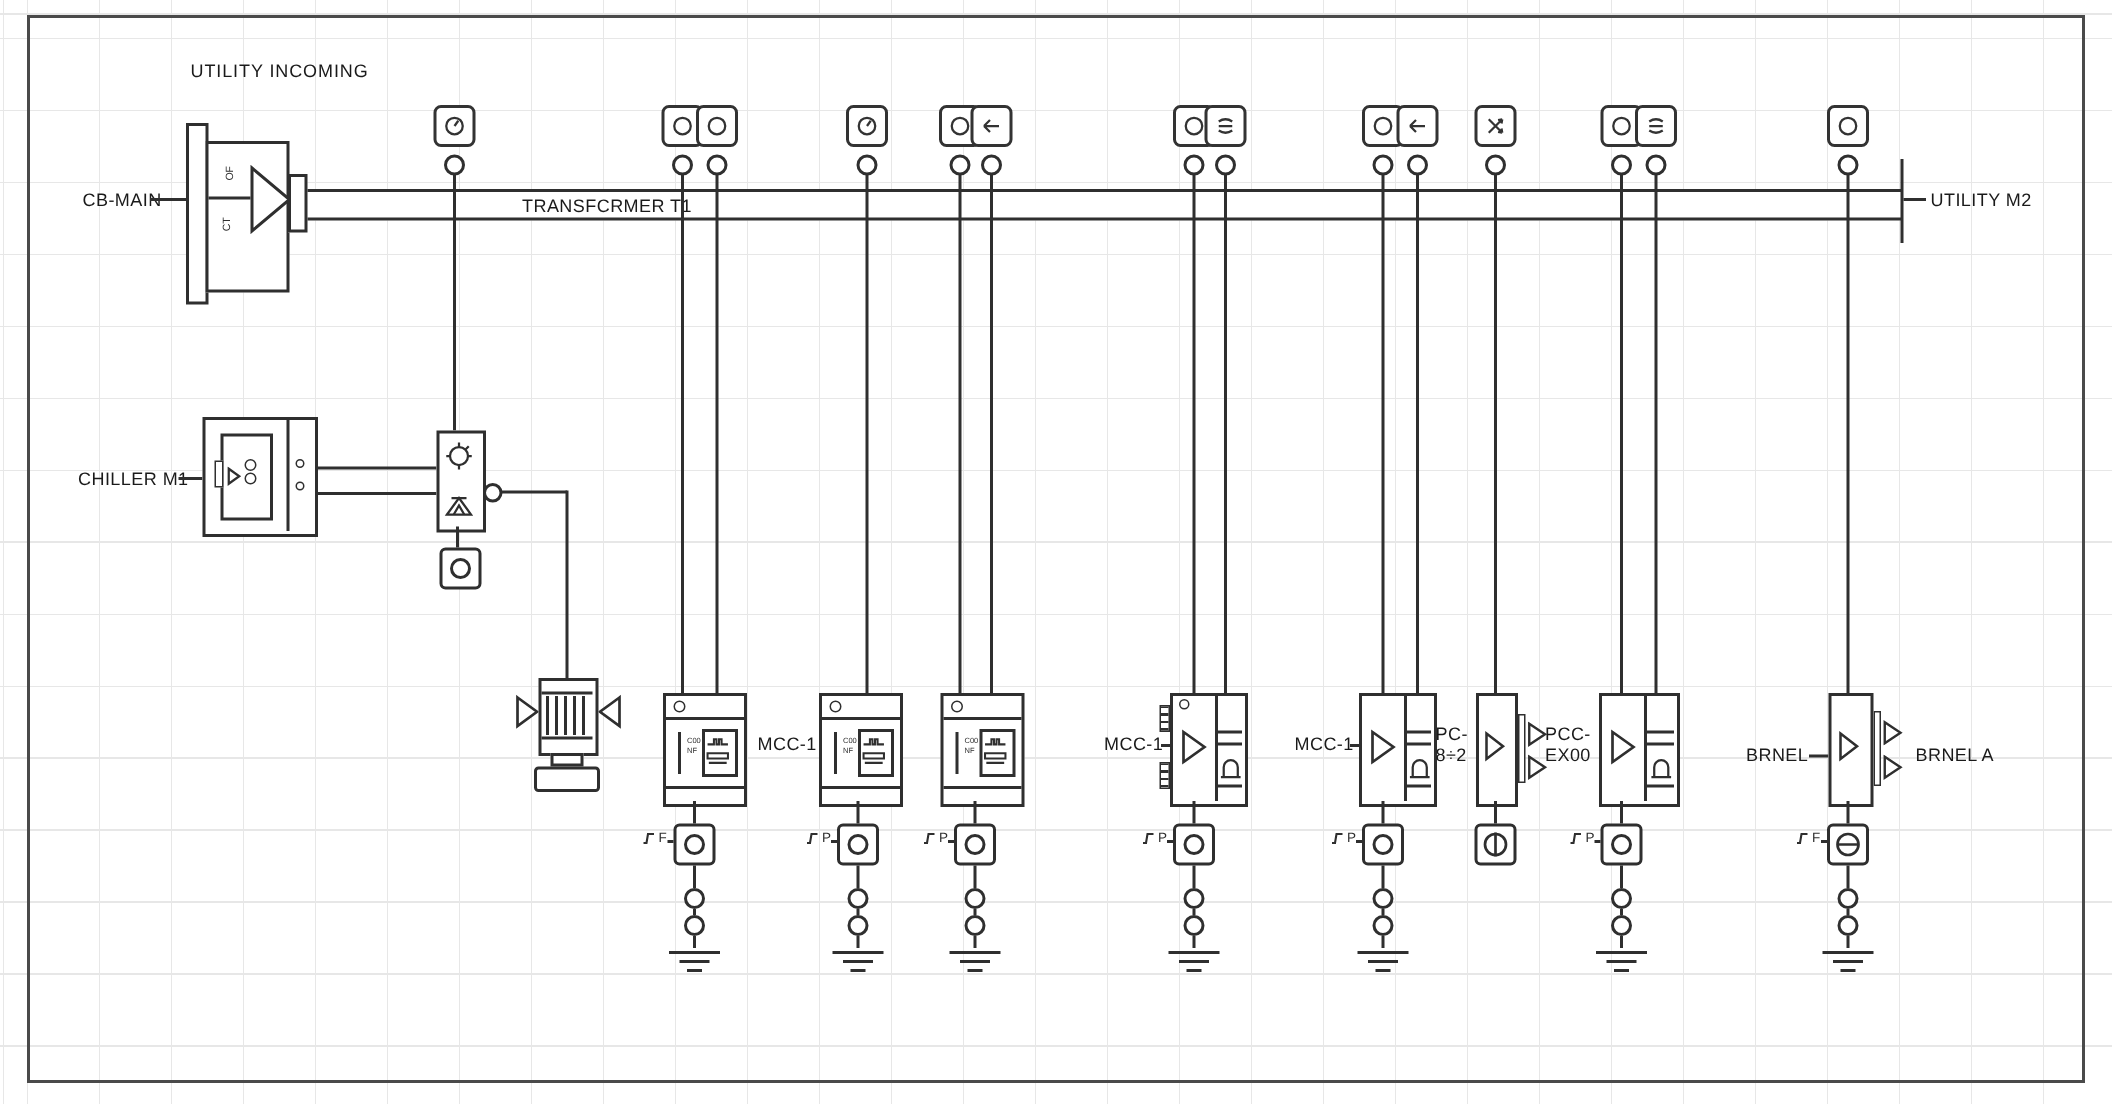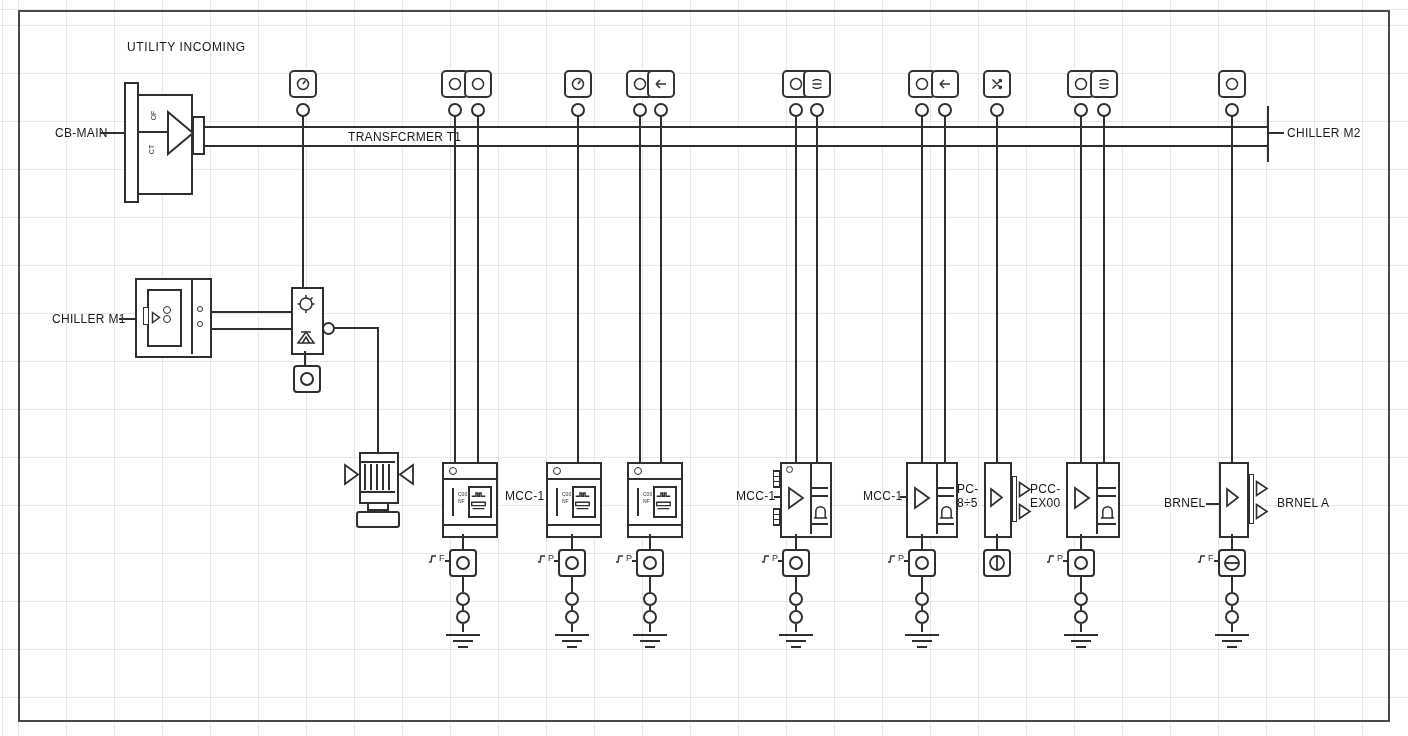--- a/index.html
+++ b/index.html
@@ -33,21 +33,21 @@
 </head>
 <body>
 
 <div id="canvas">
   <div class="frame"></div>
 
   <div class="bus"></div>
   <div class="t" style="left:348px;top:130px;">TRANSFCRMER T1</div>
   <div class="wv" style="left:1267px;top:106px;height:56px;"></div>
   <div class="wh" style="left:1269px;top:132px;width:15px;"></div>
-  <div class="t" style="left:1287px;top:126px;">CHILLER M2</div>
+  <div class="t" style="left:1287px;top:126px;">UTILITY M2</div>
 
   <div class="t" style="left:127px;top:40px;letter-spacing:.6px;">UTILITY INCOMING</div>
   <div class="t" style="left:55px;top:126px;">CB-MAIN</div>
   <div class="wh" style="left:100px;top:132px;width:24px;"></div>
   <div class="rect" style="left:124px;top:82px;width:11px;height:117px;"></div>
   <div class="rect" style="left:137px;top:94px;width:52px;height:97px;"></div>
   <div class="wh" style="left:139px;top:131px;width:28px;"></div>
   <div class="tr" style="left:149px;top:112px;">OF</div>
   <div class="tr" style="left:147px;top:146px;">CT</div>
   <svg style="position:absolute;left:166px;top:110px;" width="30" height="46" viewBox="0 0 30 46">
@@ -267,21 +267,21 @@
     <polygon points="2,2 16,12 2,22" fill="#fff" stroke="#2f2f2f" stroke-width="1.8"></polygon>
     </svg>
   <div class="wh" style="left:938px;top:487px;width:16px;"></div>
   <div class="wh" style="left:938px;top:495px;width:16px;"></div>
   <div class="wh" style="left:938px;top:523px;width:16px;"></div>
   <svg style="position:absolute;left:939px;top:500px;" width="15" height="21" viewBox="0 0 16 22" fill="none" stroke="#2f2f2f" stroke-width="1.6">
     <path d="M3 19 V12 A5 5 0 0 1 13 12 V19 M1 19 H15"></path>
     </svg>
 
   <div class="t" style="left:957px;top:482px;">PC-</div>
-  <div class="t" style="left:957px;top:496px;">8÷5</div>
+  <div class="t" style="left:957px;top:496px;">8÷2</div>
   <div class="rect" style="left:984px;top:462px;width:24px;height:72px;"></div>
   <svg style="position:absolute;left:989px;top:487px;" width="15" height="21" viewBox="0 0 15 21">
     <polygon points="2,2 13,10.5 2,19" fill="#fff" stroke="#2f2f2f" stroke-width="1.7"></polygon>
     </svg>
   <div class="rect" style="left:1012px;top:476px;width:3px;height:44px;border-width:1.5px;"></div>
   <svg style="position:absolute;left:1018px;top:481px;" width="14" height="17" viewBox="0 0 14 17">
     <polygon points="1.5,1.5 12,8.5 1.5,15.5" fill="#fff" stroke="#2f2f2f" stroke-width="1.6"></polygon>
     </svg>
   <svg style="position:absolute;left:1018px;top:503px;" width="14" height="17" viewBox="0 0 14 17">
     <polygon points="1.5,1.5 12,8.5 1.5,15.5" fill="#fff" stroke="#2f2f2f" stroke-width="1.6"></polygon>

